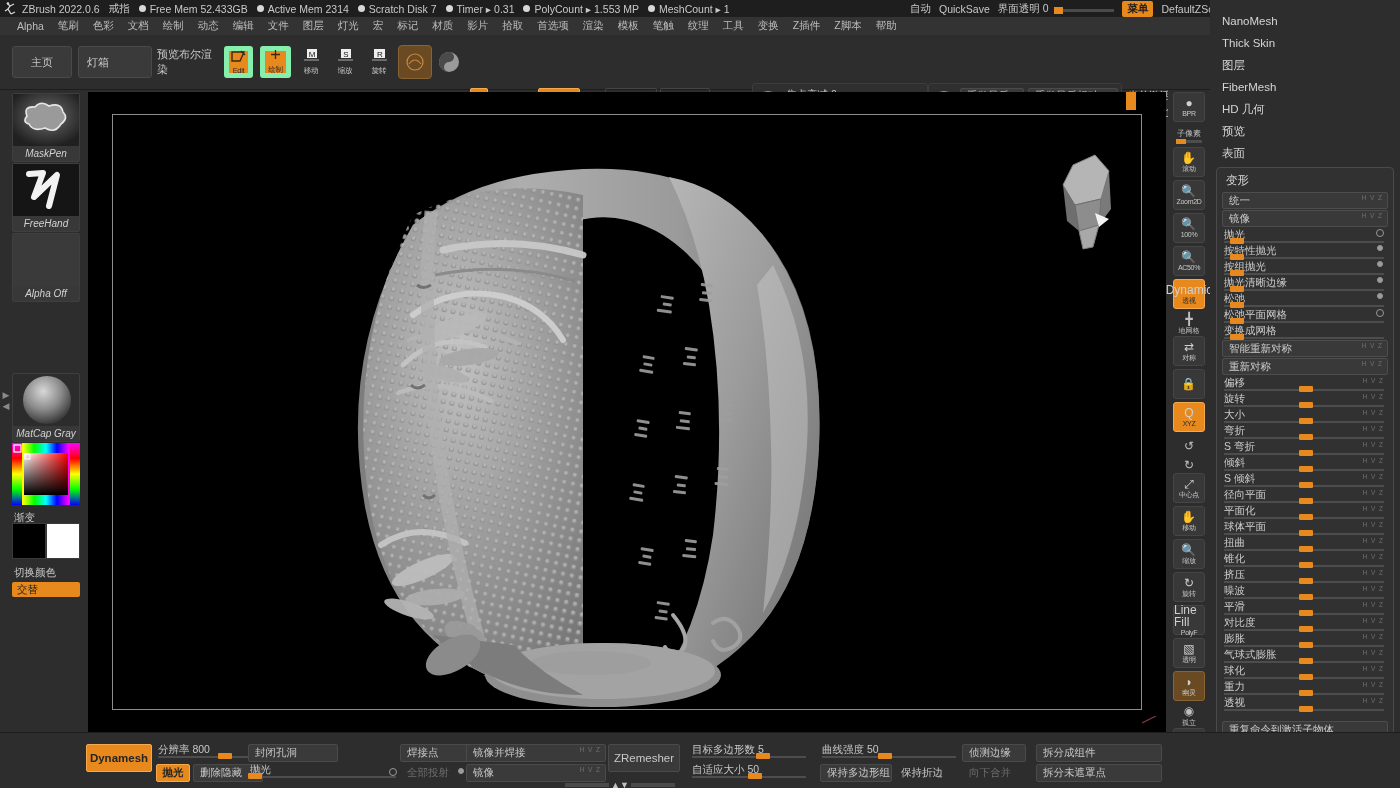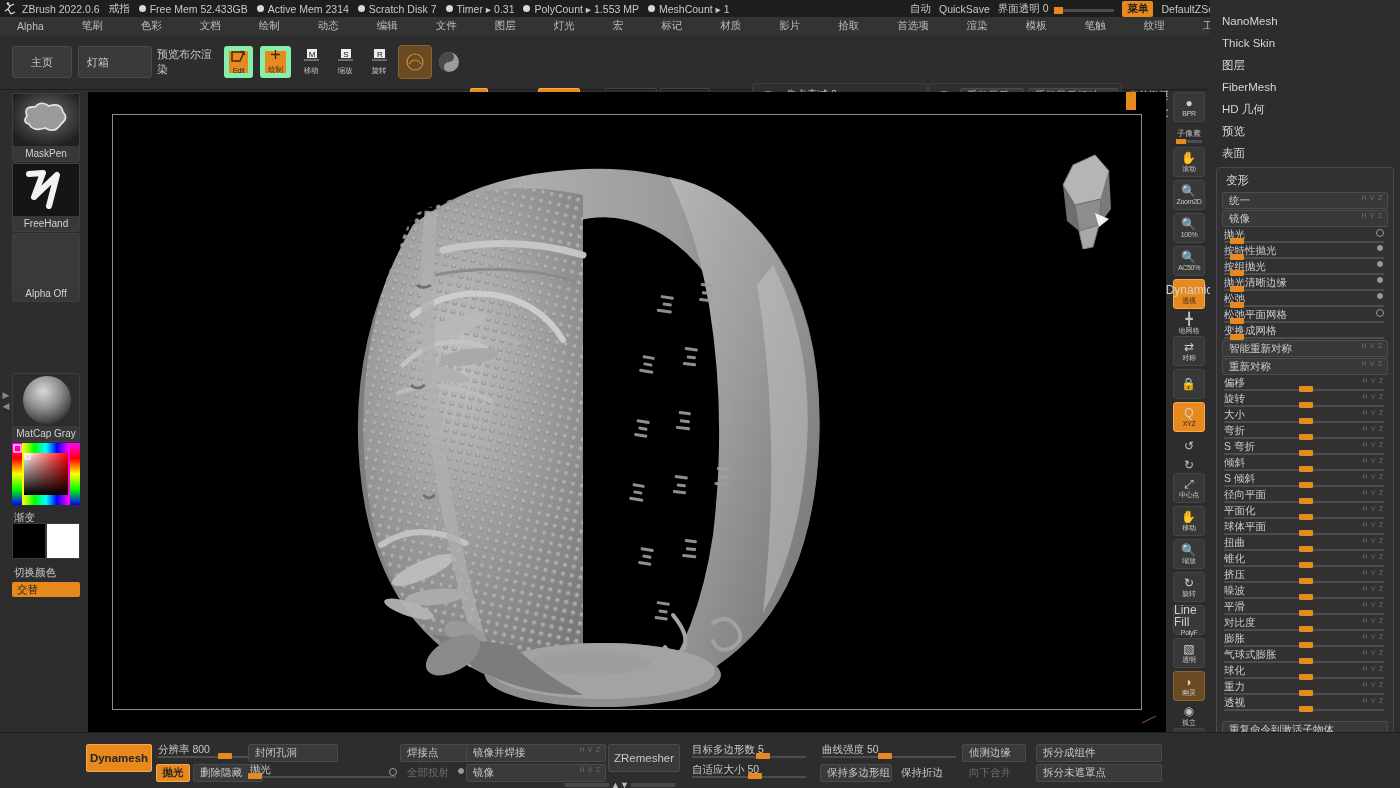--- a/index.html
+++ b/index.html
@@ -26,21 +26,21 @@
   .tb-right { position: absolute; right: 4px; top: 0; height: 17px; display: flex; align-items: center; gap: 8px; font-size: 10.5px; }
   .tb-slider { width: 60px; height: 3px; background: #4a4a4a; position: relative; display:inline-block; margin-left:3px; }
   .tb-slider i { position: absolute; left: 0; top: -2px; width: 9px; height: 7px; background: #e8891e; }
   .menu-badge { background: #e8891e; color: #1b1b1b; font-size: 10.5px; padding: 1px 5px; border-radius: 2px; font-weight: bold; }
   .ico-btn { display:inline-flex; align-items:center; justify-content:center; width:16px; height:14px; color:#bcbcbc; font-size:11px; cursor:default; }
 
   
   .menubar {
     position: absolute; left: 0; top: 17px; width: 1400px; height: 18px;
     background: #333333; display: flex; align-items: center; padding-left: 10px;
-    font-size: 10.5px; color: #bdbdbd; gap: 24px;
+    font-size: 10.5px; color: #bdbdbd;
   }
   .menubar .mi { padding: 1px 7px; white-space: nowrap; }
 
   
   .toolbar {
     position: absolute; left: 0; top: 35px; width: 1400px; height: 55px;
     background: #2d2d2d; border-bottom: 1px solid #1d1d1d;
   }
   .tbtn {
     position: absolute; background: #3a3a3a; border: 1px solid #4a4a4a;
@@ -75,21 +75,21 @@
   .slider .lab { position:absolute; left:0; top:-1px; font-size:10.5px; color:#c8c8c8; white-space:nowrap; }
 
   .circicon {
     position:absolute; width:24px; height:24px; border-radius:50%;
     border:1.5px solid #9a9a9a; display:flex; align-items:center; justify-content:center;
     font-size:9px; color:#bdbdbd;
   }
 
   
   .leftpal { position:absolute; left:0; top:90px; width:86px; height:698px; background:#2d2d2d; }
-  .lp-item { position:absolute; left:12px; width:68px; background:#343434; border:1px solid #3f3f3f; border-radius:2px; }
+  .lp-item { position:absolute; left:12px; width:68px; background:#343434; border:1px solid #3f3f3f; border-radius:2px;font-style:italic; }
   .lp-thumb { width:100%; height:52px; background:#2a2a2a; overflow:hidden; position:relative; }
   .lp-cap { height:15px; font-size:10px; color:#d2d2d2; text-align:center; line-height:15px; background:#383838; }
   .colorpicker { position:absolute; left:12px; width:68px; height:62px; }
 
   
   .canvaswrap { position:absolute; left:88px; top:92px; width:1078px; height:640px; background:#000; }
   .canvas-inner { position:absolute; left:24px; top:22px; right:24px; bottom:22px; border:1px solid #8d8d8d; background:#000; overflow:hidden; }
 
   
   .rail { position:absolute; left:1168px; top:90px; width:42px; height:698px; background:#2d2d2d; }

